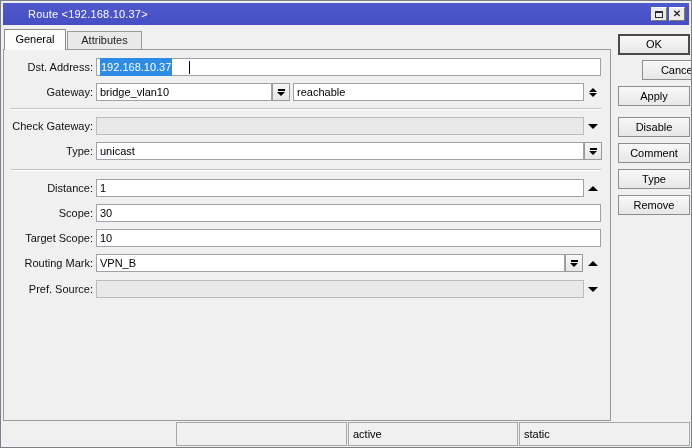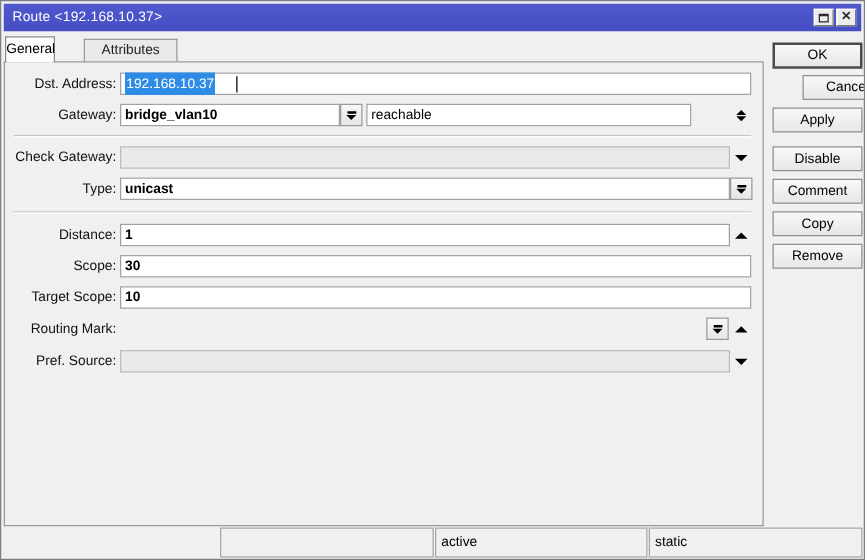--- a/index.html
+++ b/index.html
@@ -12,34 +12,34 @@
     border:1px solid #7b7f88;
     overflow:hidden;
   }
 
   
   .titlebar{
     position:absolute; left:2px; top:2px; right:2px; height:22px;
     background:linear-gradient(#5058ce,#464ec4);
     display:flex; align-items:center;
   }
-  .titlebar .title{ color:#fff; padding-left:7px; font-size:11px; letter-spacing:0.2px; }
+  .titlebar .title{ color:#fff; padding-left:25px; font-size:11px; letter-spacing:0.2px; }
   .winbtns{ position:absolute; right:4px; top:4px; display:flex; gap:2px; }
   .winbtn{
     width:16px; height:14px; background:#ececec;
     border:1px solid; border-color:#ffffff #7a7a7a #7a7a7a #ffffff;
     display:flex; align-items:center; justify-content:center; cursor:default;
   }
   .maxglyph{ width:8px; height:7px; border:1px solid #2a2a2a; border-top-width:2px; display:block; }
   .closeglyph{ font-size:10px; font-weight:bold; color:#2a2a2a; line-height:1; }
 
   
   .tab{ position:absolute; text-align:center; cursor:default; }
   .tab.active{
-    left:3px; top:28px; width:40px; height:21px; z-index:3;
+    left:3px; top:28px; width:62px; height:21px; z-index:3;
     background:#fcfcfc; border:1px solid #8c8c8c; border-bottom:none;
     line-height:19px;
   }
   .tab.inactive{
     left:66px; top:30px; width:75px; height:18px; z-index:1;
     background:#e9e9e9; border:1px solid #9a9a9a; border-bottom:none;
     line-height:17px; color:#222;
   }
 
   
@@ -51,21 +51,21 @@
   .flabel{
     position:absolute; left:6px; width:86px; height:18px;
     text-align:right; line-height:18px; color:#111; z-index:4;
   }
   .tbox{
     position:absolute; height:18px; background:#fff;
     border:1px solid #9fa2a8; z-index:4;
     font-family:"Liberation Sans", sans-serif; font-size:11px;
     padding:0 3px; line-height:16px; color:#000;
   }
-  input.tbox{ outline:none;font-weight:bold; }
+  input.tbox{ outline:none; }
   .tbox.disabled{ background:#e9e9e9; border-color:#bcbcbc; }
   .selwrap{ display:flex; align-items:center; }
   .selection{ background:#2f8ce6; color:#fff; padding:1px 1px; }
   .caret{ width:1px; height:13px; background:#000; display:inline-block; }
 
   .dropbtn{
     position:absolute; width:18px; height:18px; z-index:4;
     background:linear-gradient(#f7f7f7,#e6e6e6);
     border:1px solid #9a9a9a;
     display:flex; flex-direction:column; align-items:center; justify-content:center;
@@ -129,21 +129,21 @@
     <span class="selection">192.168.10.37</span>
       <span class="caret"></span>
   </div>
 
   <div class="flabel" style="top:82px;">Gateway:</div>
   <input class="tbox" style="left: 95px; top: 82px; width: 176px;" value="bridge_vlan10">
   <div class="dropbtn" style="left:271px; top:82px;">
     <span class="bar"></span>
     <span class="tri-down"></span>
   </div>
-  <div class="tbox" style="left:292px; top:82px; width:260px;">reachable</div>
+  <div class="tbox" style="left:292px; top:82px; width:291px;">reachable</div>
   <div class="spinner" style="left:586px; top:82px;">
     <span class="tri-up"></span>
     <span class="tri-down"></span>
   </div>
 
   <div class="divider" style="top:107px;"></div>
 
   <div class="flabel" style="top:116px;">Check Gateway:</div>
   <div class="tbox disabled" style="left:95px; top:116px; width:488px;"></div>
   <div class="arrow-out" style="left:586px; top:116px;">
@@ -165,39 +165,40 @@
     <span class="tri-up"></span>
   </div>
 
   <div class="flabel" style="top:203px;">Scope:</div>
   <input class="tbox" style="left: 95px; top: 203px; width: 505px;" value="30">
 
   <div class="flabel" style="top:228px;">Target Scope:</div>
   <input class="tbox" style="left: 95px; top: 228px; width: 505px;" value="10">
 
   <div class="flabel" style="top:253px;text-align:right;">Routing Mark:</div>
+  <input class="tbox" style="left: 95px; top: 253px; width: 469px;" value="VPN_B">
   <div class="dropbtn" style="left:564px; top:253px;">
     <span class="bar"></span>
     <span class="tri-down"></span>
   </div>
   <div class="arrow-out" style="left:586px; top:253px;">
     <span class="tri-up"></span>
   </div>
 
   <div class="flabel" style="top:279px;">Pref. Source:</div>
   <div class="tbox disabled" style="left:95px; top:279px; width:488px;"></div>
   <div class="arrow-out" style="left:586px; top:279px;">
     <span class="tri-down"></span>
   </div>
 
   <div class="sbtn default" style="top:33px;">OK</div>
   <div class="sbtn" style="top:59px;margin-left:24px;">Cancel</div>
   <div class="sbtn" style="top:85px;">Apply</div>
   <div class="sbtn" style="top:116px;">Disable</div>
   <div class="sbtn" style="top:142px;">Comment</div>
-  <div class="sbtn" style="top:168px;">Copy</div>
+  <div class="sbtn" style="top:168px;">Type</div>
   <div class="sbtn" style="top:194px;">Remove</div>
 
   <div class="statuscell" style="left:175px; width:171px;"></div>
   <div class="statuscell" style="left:347px; width:170px;">active</div>
   <div class="statuscell" style="left:518px; width:171px;">static</div>
 
 </div>
 
 </body></html>

